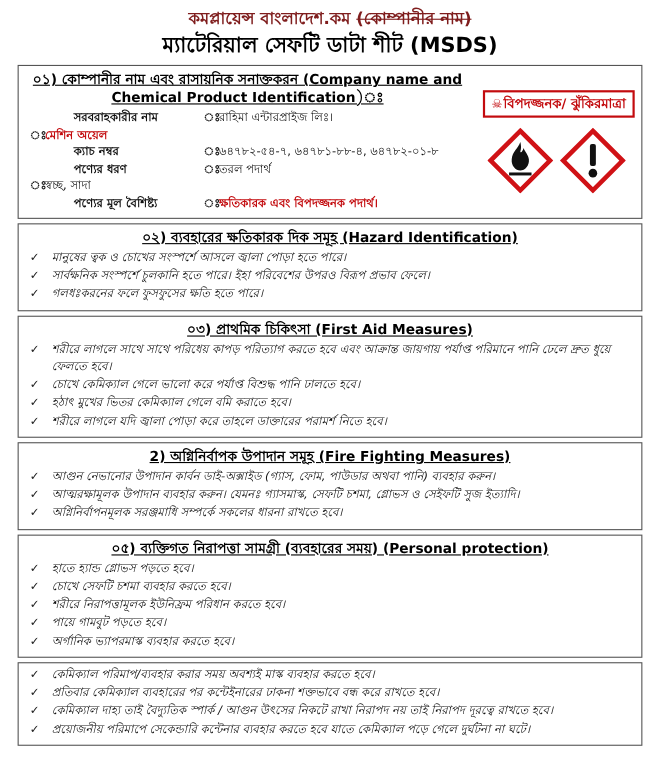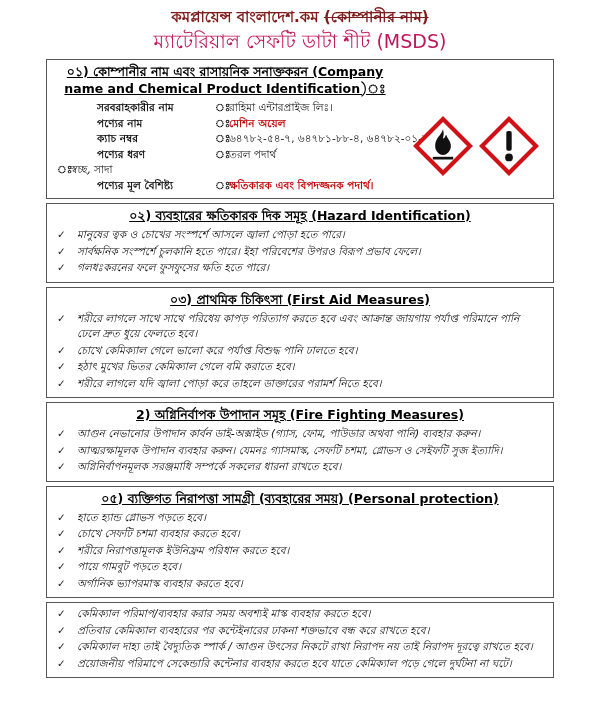--- a/index.html
+++ b/index.html
@@ -4,25 +4,25 @@
 <style>
   html,body{margin:0;padding:0;background:#fff;}
   .page{
     position:relative;width:600px;min-height:709px;background:#fff;
     font-family:"DejaVu Sans","Liberation Sans",sans-serif;color:#111;
     box-sizing:border-box;padding-top:6px;overflow:hidden;
   }
   
   .title1{ text-align:center;color:#7f1d1d;font-weight:bold;font-size:15px;line-height:22px;}
   .title1 .strike{ text-decoration:line-through;}
-  .title2{ text-align:center;color:#be185d;font-weight:normal;font-size:19px;line-height:27px;}
+  .title2{ text-align:center;color:#000000;font-weight:bold;font-size:19px;line-height:27px;}
   .title3{ text-align:center;color:#c30b0e;font-weight:bold;font-size:17px;line-height:25px;}
   
   .box{
-    width:508px;margin:4px auto 0 auto;border:1px solid #555;
+    width:568px;margin:4px auto 0 auto;border:1px solid #555;
     box-sizing:border-box;padding:2px 10px 5px 10px;background:#fff;
   }
   .sec-head{
     text-align:center;font-weight:bold;font-size:12.5px;line-height:17px;
     text-decoration:underline;color:#000;margin:1px 0 3px 0;
   }
   
   .sec1{ position:relative;min-height:122px;}
   .sec1 .sec-head{ padding-right:150px;}
   .hazard-badge{
@@ -52,20 +52,23 @@
 
   <div class="title1">
     <span>কমপ্লায়েন্স বাংলাদেশ.কম</span>
     <span class="strike">(কোম্পানীর নাম)</span>
   </div>
   <div class="title2">ম্যাটেরিয়াল সেফটি ডাটা শীট (MSDS)</div>
 
   <section class="box sec1">
     <div class="sec-head">০১) কোম্পানীর নাম এবং রাসায়নিক সনাক্তকরন (Company name and Chemical Product Identification)ঃ</div>
 
+    <div class="hazard-badge">
+      <span class="skull">☠</span><span>বিপদজ্জনক/ ঝুঁকিরমাত্রা</span>
+    </div>
 
     <div class="pictos">
       <svg class="picto" viewBox="0 0 100 100">
         <polygon points="50,5 95,50 50,95 5,50" fill="#ffffff" stroke="#d01216" stroke-width="7"></polygon>
         <path d="M50 22 C47 32 38 36 37 48 C36 58 43 65 50 65 C57 65 64 58 63 48 C62 41 57 37 55 31 C53.5 36 51 39 50 36.5 C52 31 51 26 50 22 Z" fill="#111111"></path>
         <rect x="33" y="68" width="34" height="4.5" fill="#111111"></rect>
       </svg>
       <svg class="picto" viewBox="0 0 100 100">
         <polygon points="50,5 95,50 50,95 5,50" fill="#ffffff" stroke="#d01216" stroke-width="7"></polygon>
         <rect x="45.5" y="25" width="9" height="33" rx="3" fill="#111111"></rect>
@@ -73,21 +76,20 @@
       </svg>
     </div>
 
     <div class="fields">
       <div class="field-row">
         <span class="field-label">সরবরাহকারীর নাম</span>
         <span class="field-sep">ঃ</span>
         <span class="field-value">রাহিমা এন্টারপ্রাইজ লিঃ।</span>
       </div>
       <div class="field-row">
-        <span class="field-label">পণ্যের নাম</span>
         <span class="field-sep">ঃ</span>
         <span class="field-value red-text">মেশিন অয়েল</span>
       </div>
       <div class="field-row">
         <span class="field-label">ক্যাচ নম্বর</span>
         <span class="field-sep">ঃ</span>
         <span class="field-value">৬৪৭৮২-৫৪-৭, ৬৪৭৮১-৮৮-৪, ৬৪৭৮২-০১-৮</span>
       </div>
       <div class="field-row">
         <span class="field-label">পণ্যের ধরণ</span>

